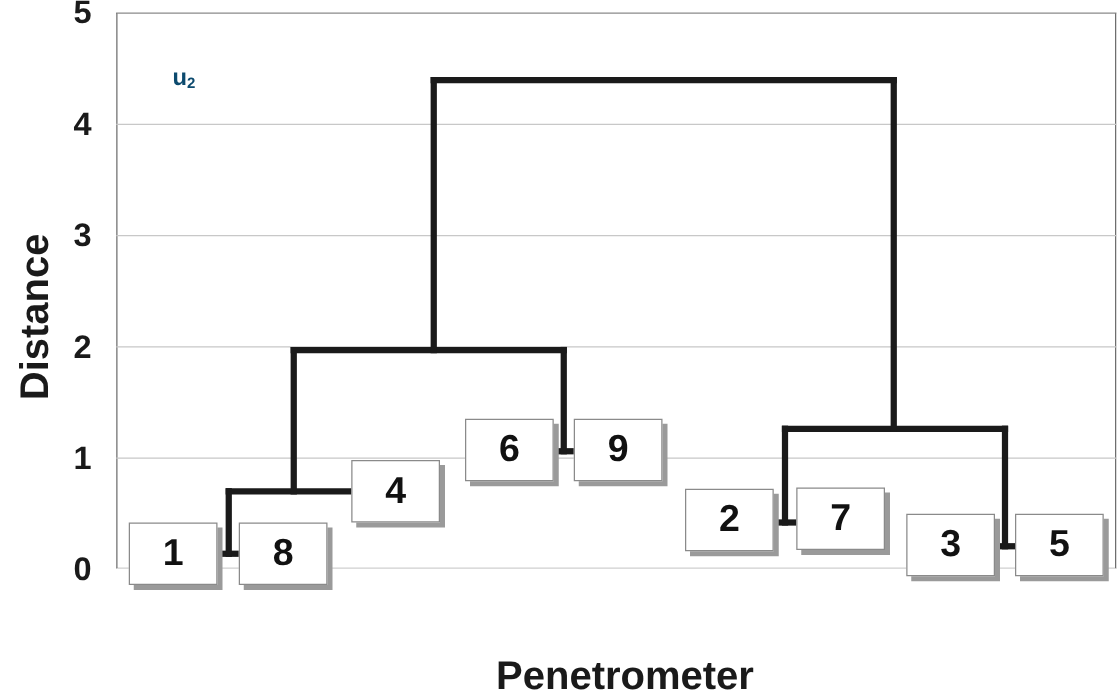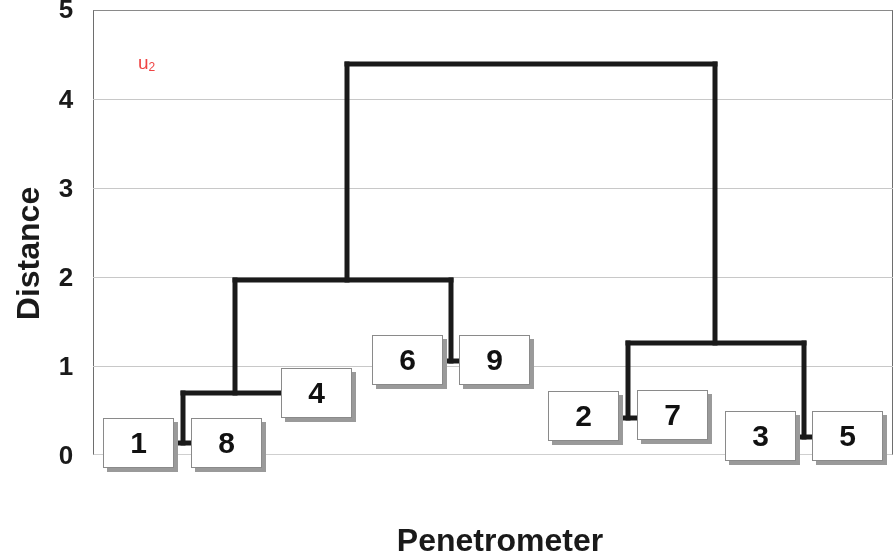--- a/index.html
+++ b/index.html
@@ -5,21 +5,21 @@
   html, body { margin:0; padding:0; background:#ffffff; }
   body { width:895px; height:556px; position:relative; overflow:hidden;
          font-family:"Liberation Sans", sans-serif; }
   .plot { position:absolute; left:93px; top:10px; width:800px; height:445px;
           border:1.5px solid #6e6e6e; border-bottom:1.5px solid #cfcfcf; border-top:1.5px solid #8a8a8a; box-sizing:border-box; }
   .grid { position:absolute; left:93px; width:800px; height:0; border-top:1.5px solid #c8c8c8; }
   .ytick { position:absolute; left:52px; width:28px; text-align:center; font-weight:bold; font-size:26px; color:#1a1a1a; }
   .ylabel { position:absolute; left:-42px; top:235px; width:140px; text-align:center;
             transform:rotate(-90deg); font-weight:bold; font-size:32px; color:#1a1a1a; }
   .xlabel { position:absolute; left:300px; top:522px; width:400px; text-align:center; font-weight:bold; font-size:32px; color:#1a1a1a; }
-  .annot { position:absolute; left:138px; top:52px; font-weight:normal; font-size:19px; color:#ef4444; }
+  .annot { position:absolute; left:138px; top:52px; font-weight:bold; font-size:19px; color:#0c4a6e; }
   .annot sub { font-size:12px; vertical-align:-2px; }
   svg.dendro { position:absolute; left:0; top:0; }
   .leaf { position:absolute; width:71px; height:50px; background:#fff; border:1px solid #8a8a8a;
           box-shadow:4px 4px 0 #9a9a9a; box-sizing:border-box; display:flex; align-items:center; justify-content:center;
           font-weight:bold; font-size:30px; color:#111; }
 </style>
 </head>
 <body>
 
 <div class="plot"></div>

